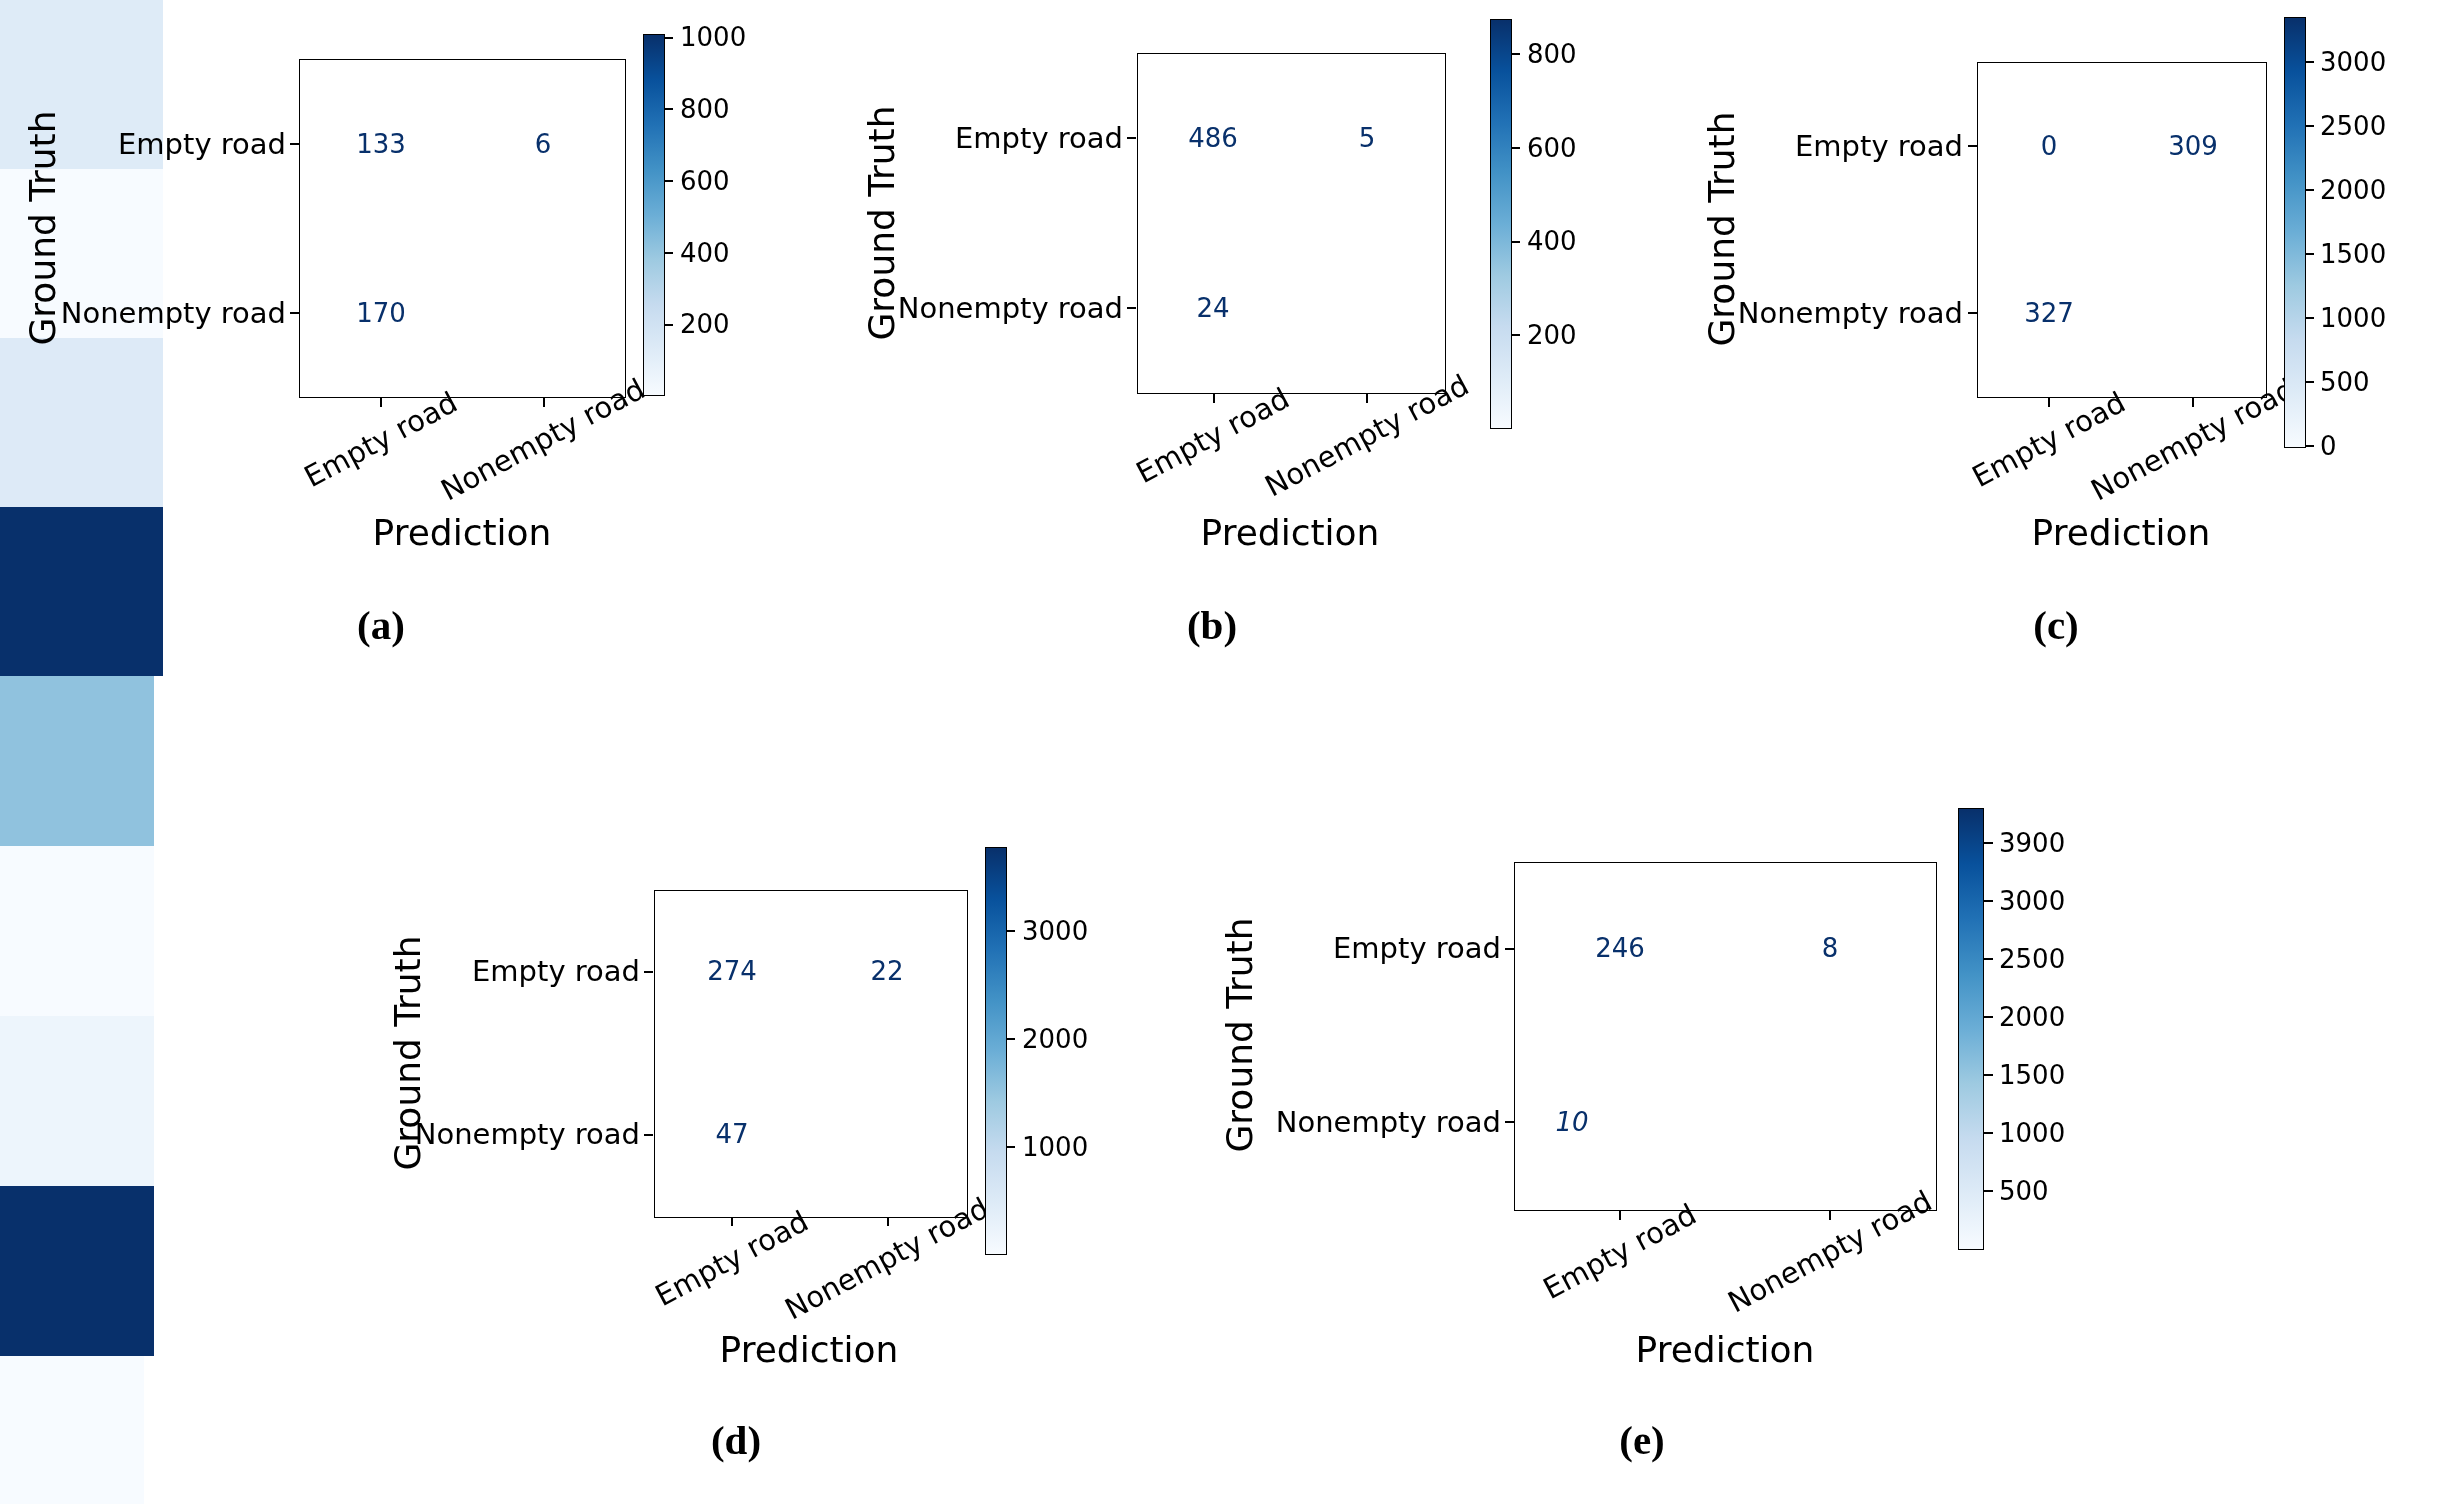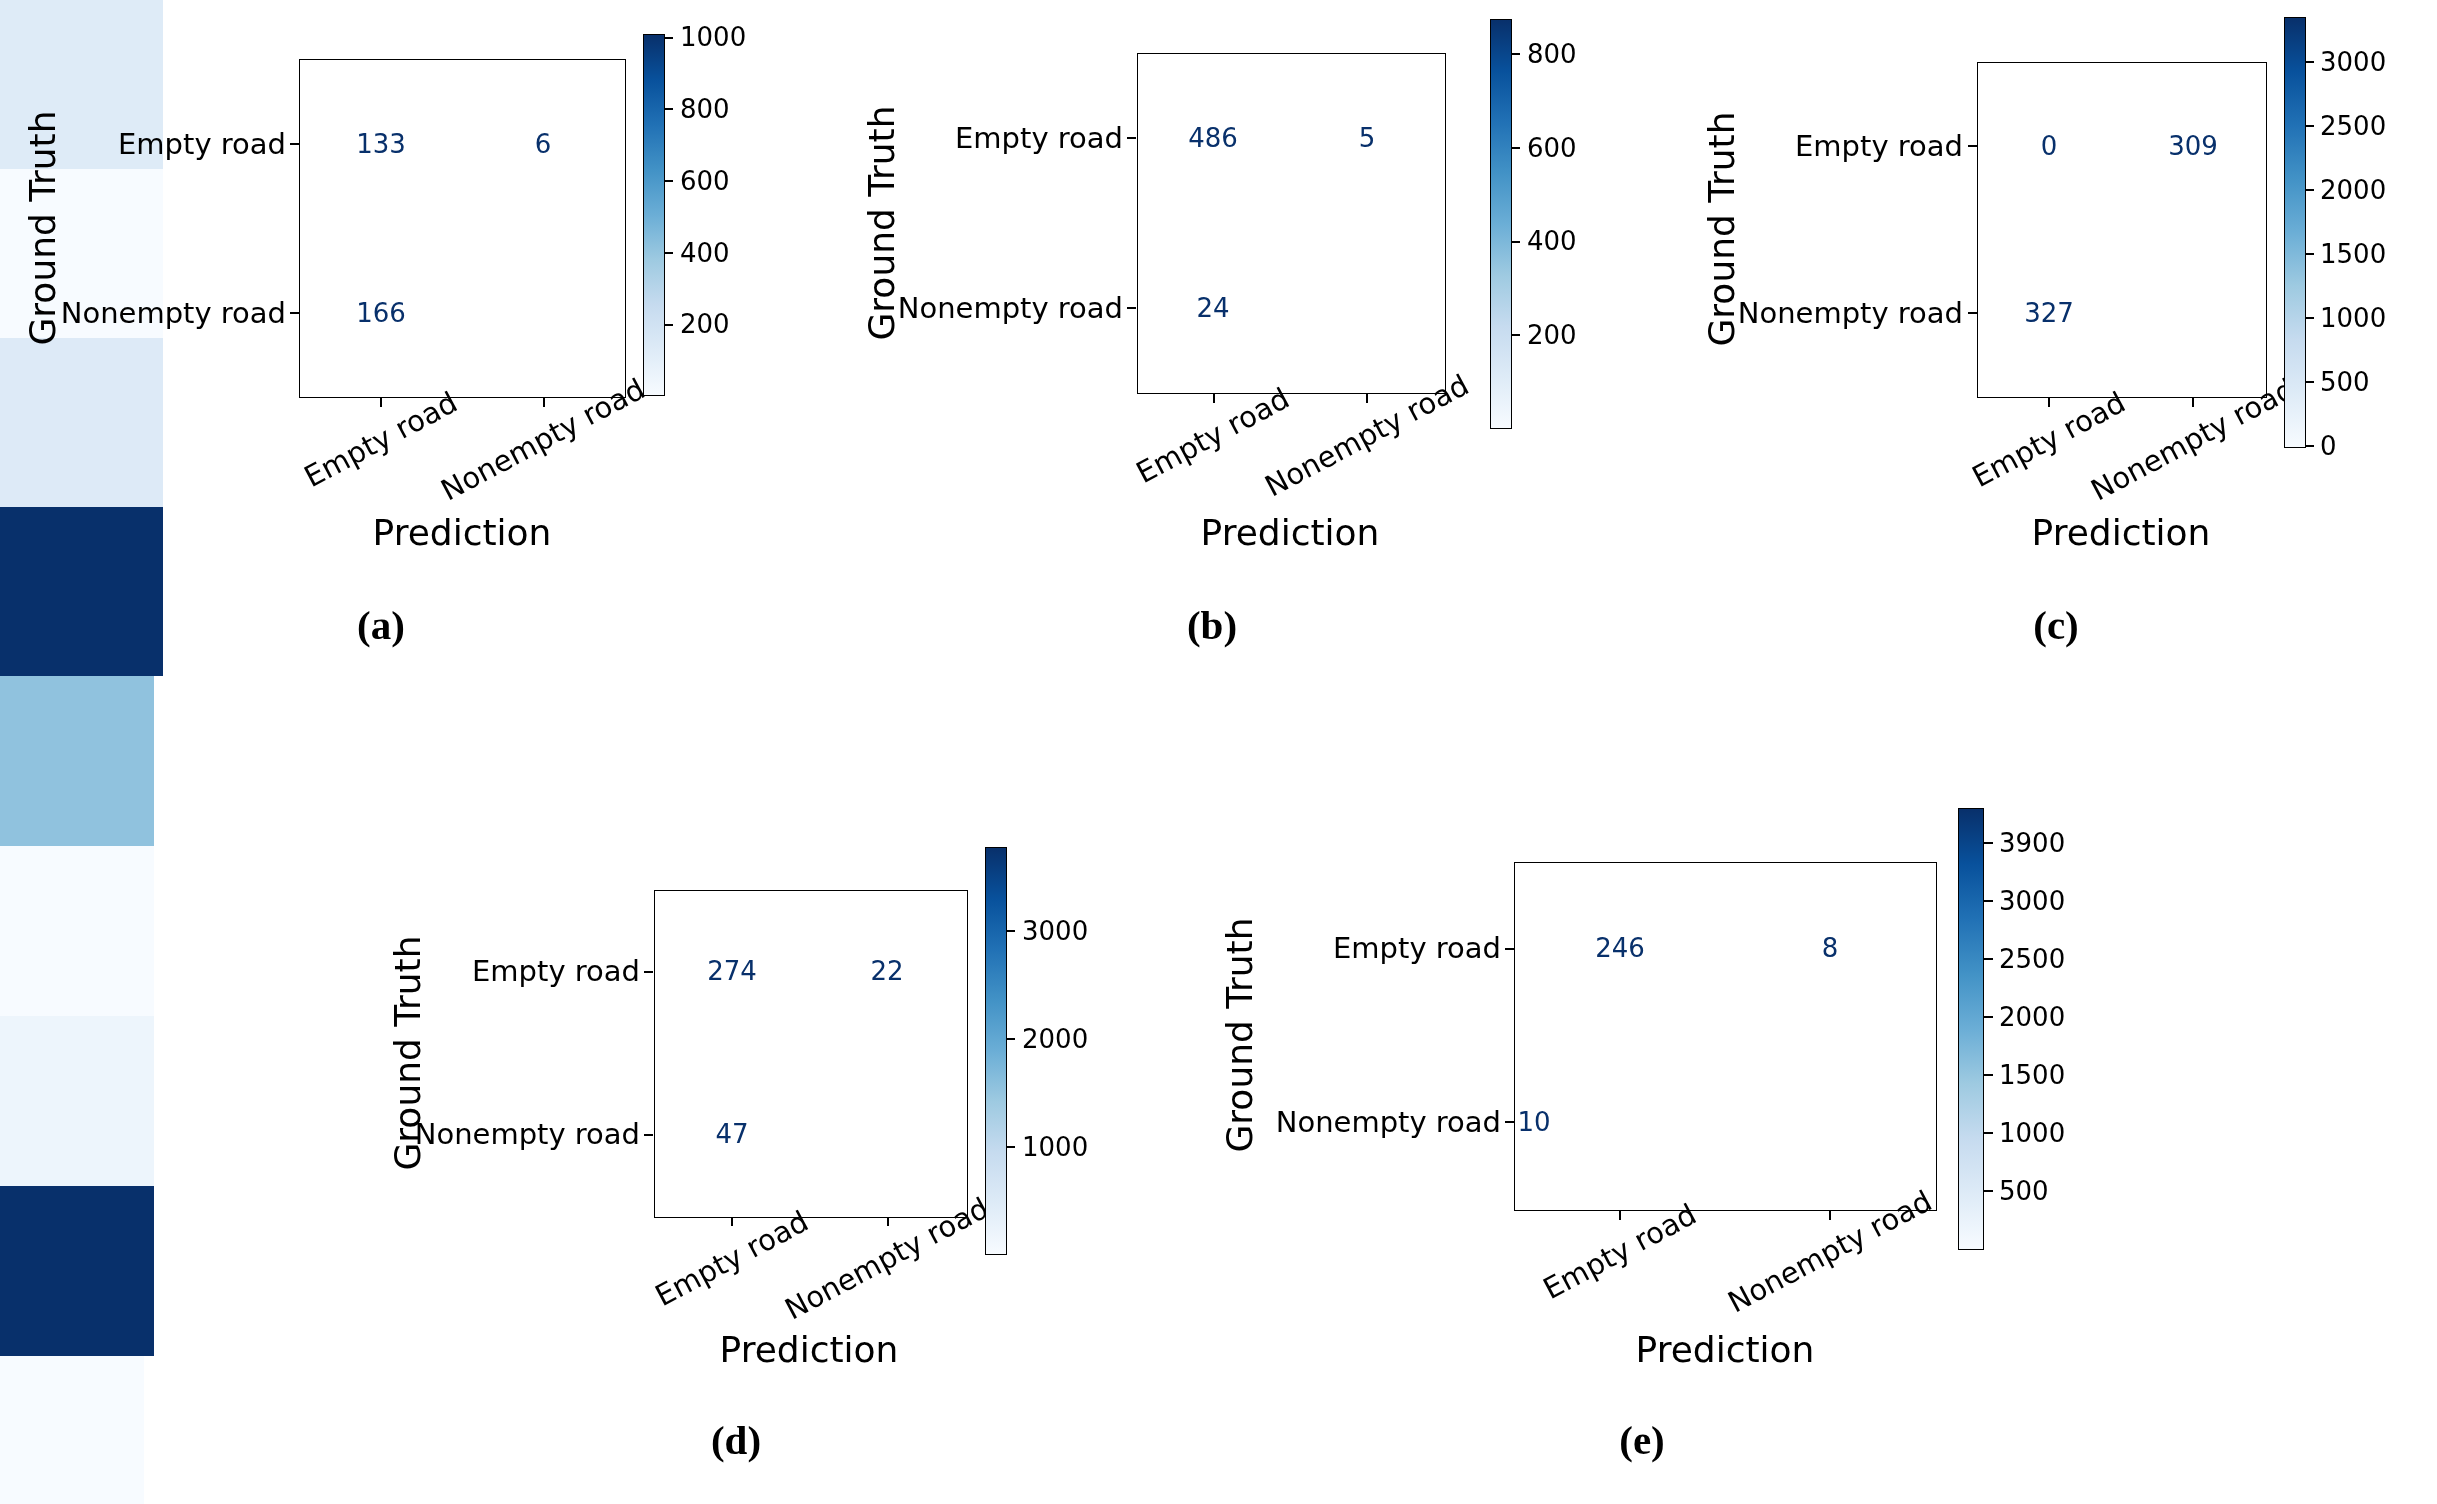--- a/index.html
+++ b/index.html
@@ -56,21 +56,21 @@
 <body>
 
 <div id="canvas">
     <div style="left: 299px; top: 59px; width: 0px; height: 0px;"></div>
     <div class="abs heatmap" style="left: 299px; top: 59px; width: 325px; height: 337px;"></div>
     <div style="left: 299px; top: 59px; width: 163px; height: 169px; background: rgb(222, 235, 247);"></div>
     <div class="abs cell-value" style="left: 381px; top: 144px; color: rgb(8, 48, 107);">133</div>
     <div style="left: 462px; top: 59px; width: 163px; height: 169px; background: rgb(247, 251, 255);"></div>
     <div class="abs cell-value" style="left: 543px; top: 144px; color: rgb(8, 48, 107);">6</div>
     <div style="left: 299px; top: 228px; width: 163px; height: 169px; background: rgb(221, 234, 247);"></div>
-    <div class="abs cell-value" style="left: 381px; top: 313px; color: rgb(8, 48, 107);">166</div>
+    <div class="abs cell-value" style="left: 381px; top: 313px; color: rgb(8, 48, 107);">170</div>
     <div style="left: 462px; top: 228px; width: 163px; height: 169px; background: rgb(8, 48, 107);"></div>
     <div class="abs cell-value" style="left: 543px; top: 313px; color: rgb(255, 255, 255);">1011</div>
     <div class="abs tickmark" style="left: 290px; top: 143px; width: 9.1px; height: 1.5px;"></div>
     <div class="abs ytick-label" style="left: 286px; top: 144px;">Empty road</div>
     <div class="abs tickmark" style="left: 290px; top: 312px; width: 9.1px; height: 1.5px;"></div>
     <div class="abs ytick-label" style="left: 286px; top: 313px;">Nonempty road</div>
     <div class="abs tickmark" style="left: 380px; top: 398px; width: 1.5px; height: 9.1px;"></div>
     <div class="abs xtick-label" style="left: 381px; top: 440px;">Empty road</div>
     <div class="abs tickmark" style="left: 543px; top: 398px; width: 1.5px; height: 9.1px;"></div>
     <div class="abs xtick-label" style="left: 543px; top: 440px;">Nonempty road</div>
@@ -172,21 +172,21 @@
     <div class="abs cbar-label" style="left: 1022px; top: 1147px;">1000</div>
     <div class="abs tickmark" style="left: 1006px; top: 1038px; width: 9.1px; height: 1.5px;"></div>
     <div class="abs cbar-label" style="left: 1022px; top: 1039px;">2000</div>
     <div class="abs tickmark" style="left: 1006px; top: 930px; width: 9.1px; height: 1.5px;"></div>
     <div class="abs cbar-label" style="left: 1022px; top: 931px;">3000</div>
     <div class="abs caption" style="left: 736px; top: 1440px;">(d)</div>
     <div style="left: 1514px; top: 862px; width: 0px; height: 0px;"></div>
     <div class="abs heatmap" style="left: 1514px; top: 862px; width: 421px; height: 347px;"></div>
     <div class="abs cell-value" style="left: 1620px; top: 948px; color: rgb(8, 48, 107);">246</div>
     <div class="abs cell-value" style="left: 1830px; top: 948px; color: rgb(8, 48, 107);">8</div>
-    <div class="abs cell-value" style="left: 1534px; top: 1122px; color: rgb(8, 48, 107);">10</div>
+    <div class="abs cell-value" style="left: 1572px; top: 1122px; color: rgb(8, 48, 107); font-style: italic;">10</div>
     <div class="abs cell-value" style="left: 1830px; top: 1122px; color: rgb(255, 255, 255);">3806</div>
     <div class="abs tickmark" style="left: 1505px; top: 948px; width: 9.1px; height: 1.5px;"></div>
     <div class="abs ytick-label" style="left: 1501px; top: 948px;">Empty road</div>
     <div class="abs tickmark" style="left: 1505px; top: 1121px; width: 9.1px; height: 1.5px;"></div>
     <div class="abs ytick-label" style="left: 1501px; top: 1122px;">Nonempty road</div>
     <div class="abs tickmark" style="left: 1619px; top: 1211px; width: 1.5px; height: 9.1px;"></div>
     <div class="abs xtick-label" style="left: 1620px; top: 1252px;">Empty road</div>
     <div class="abs tickmark" style="left: 1829px; top: 1211px; width: 1.5px; height: 9.1px;"></div>
     <div class="abs xtick-label" style="left: 1830px; top: 1252px;">Nonempty road</div>
     <div class="abs axis-label vertical" style="left: 1240px; top: 1035px;">Ground Truth</div>

